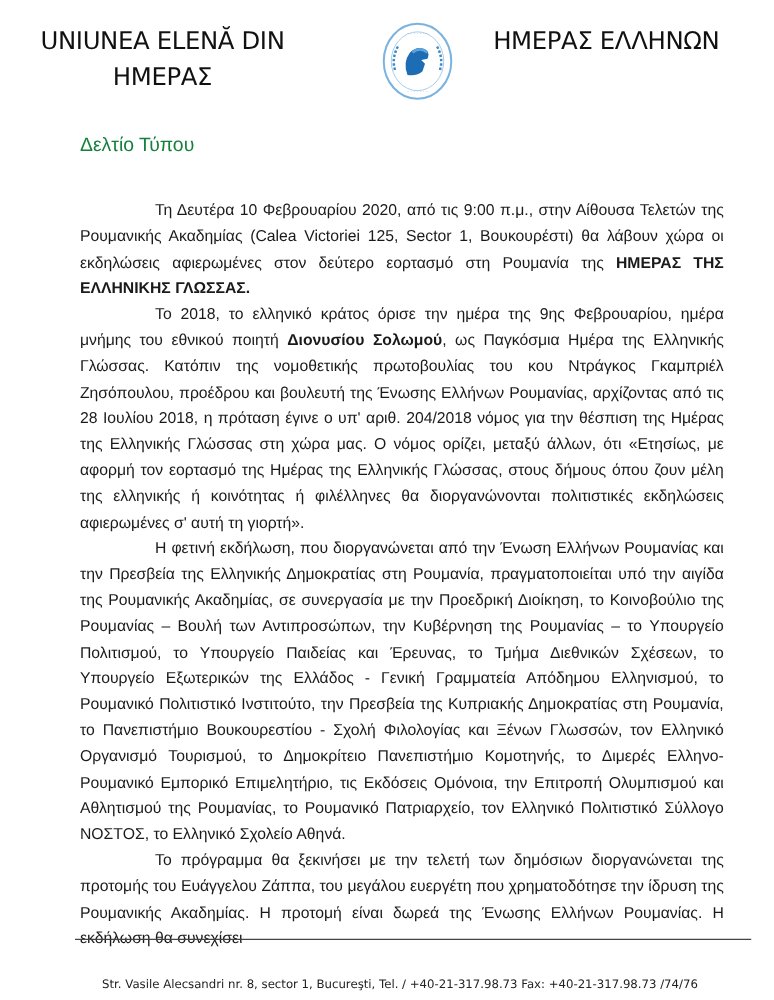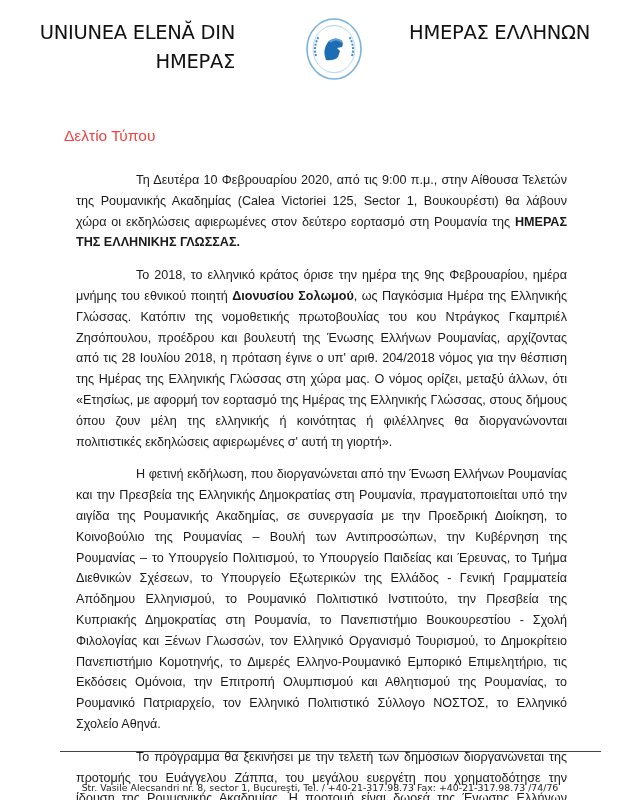--- a/index.html
+++ b/index.html
@@ -1,34 +1,34 @@
 <!DOCTYPE html>
 <html><head>
 <meta charset="utf-8">
 <style>
   html, body { margin: 0; padding: 0; background: #ffffff; }
   body { width: 619px; height: 800px; position: relative; overflow: hidden; color: #111; }
   .header-left, .header-right {
-    position: absolute; top: 18px; width: 210px; text-align: right;
+    position: absolute; top: 18px; width: 210px; text-align: center;
     font-family: "DejaVu Sans", sans-serif; font-size: 19.5px; line-height: 29px; color: #111;
     letter-spacing: -0.3px;
   }
   .header-left { left: 25px; }
   .header-right { left: 380px; }
   .logo { position: absolute; left: 304px; top: 16px; width: 60px; height: 66px; }
   .doc-title {
-    position: absolute; left: 64px; top: 127px;
-    font-family: "Liberation Sans", sans-serif; font-size: 15.5px; color: #ef4444;
+    position: absolute; left: 64px; top: 108px;
+    font-family: "Liberation Sans", sans-serif; font-size: 15.5px; color: #15803d;
   }
   .body-text {
     position: absolute; left: 64px; top: 158px; width: 515px;
     font-family: "Liberation Sans", sans-serif; font-size: 12.6px; line-height: 20.8px;
     color: #1a1a1a; text-align: justify;
   }
-  .body-text p { margin: 12px; text-indent: 60px; }
+  .body-text p { margin: 0; text-indent: 60px; }
   .body-text b { font-weight: bold; }
   .footer-rule { position: absolute; left: 60px; top: 751px; width: 541px; height: 0; border-top: 1.3px solid #444; }
   .footer {
     position: absolute; left: 40px; top: 755px; width: 560px; text-align: center;
     font-family: "DejaVu Sans", sans-serif; font-size: 9.4px; line-height: 17px; color: #222; margin-top: 24px;
   }
   .footer a { color: #1a1ad6; text-decoration: underline; }
 </style>
 </head>
 <body>

